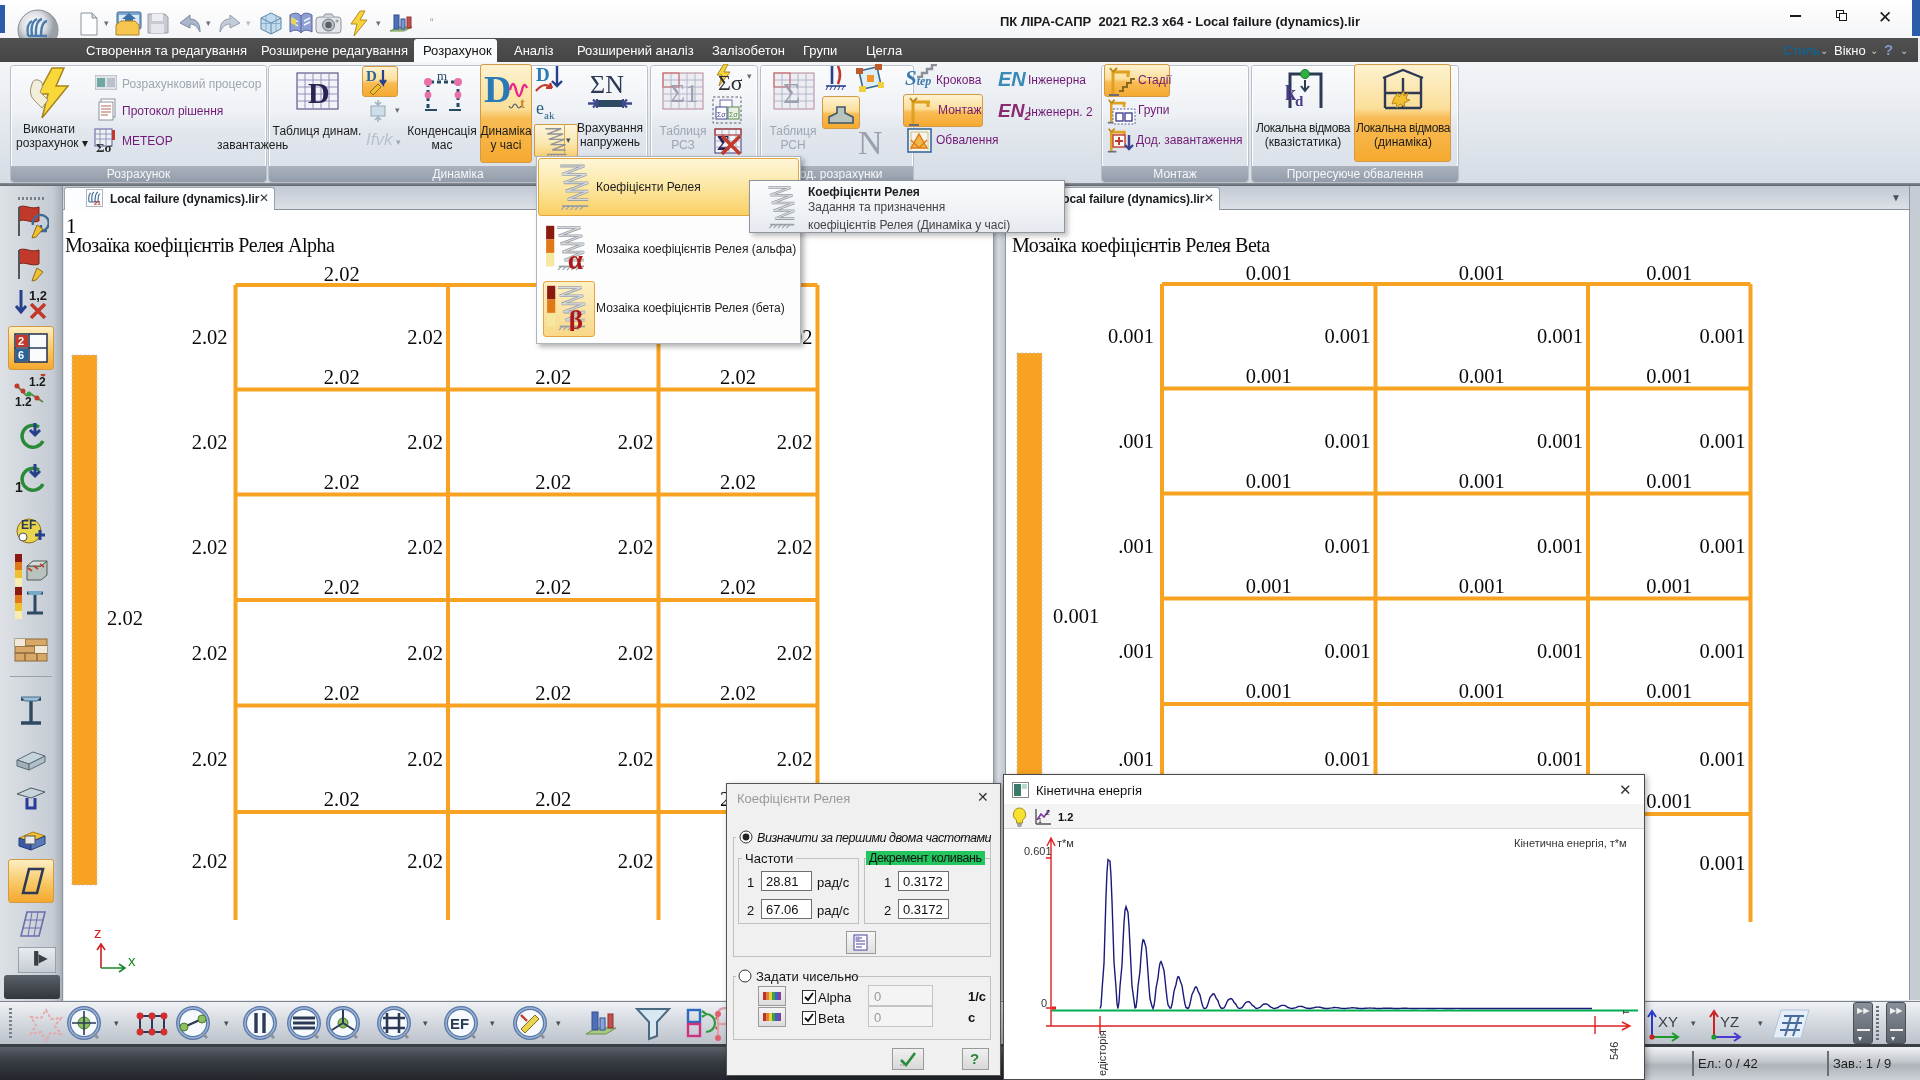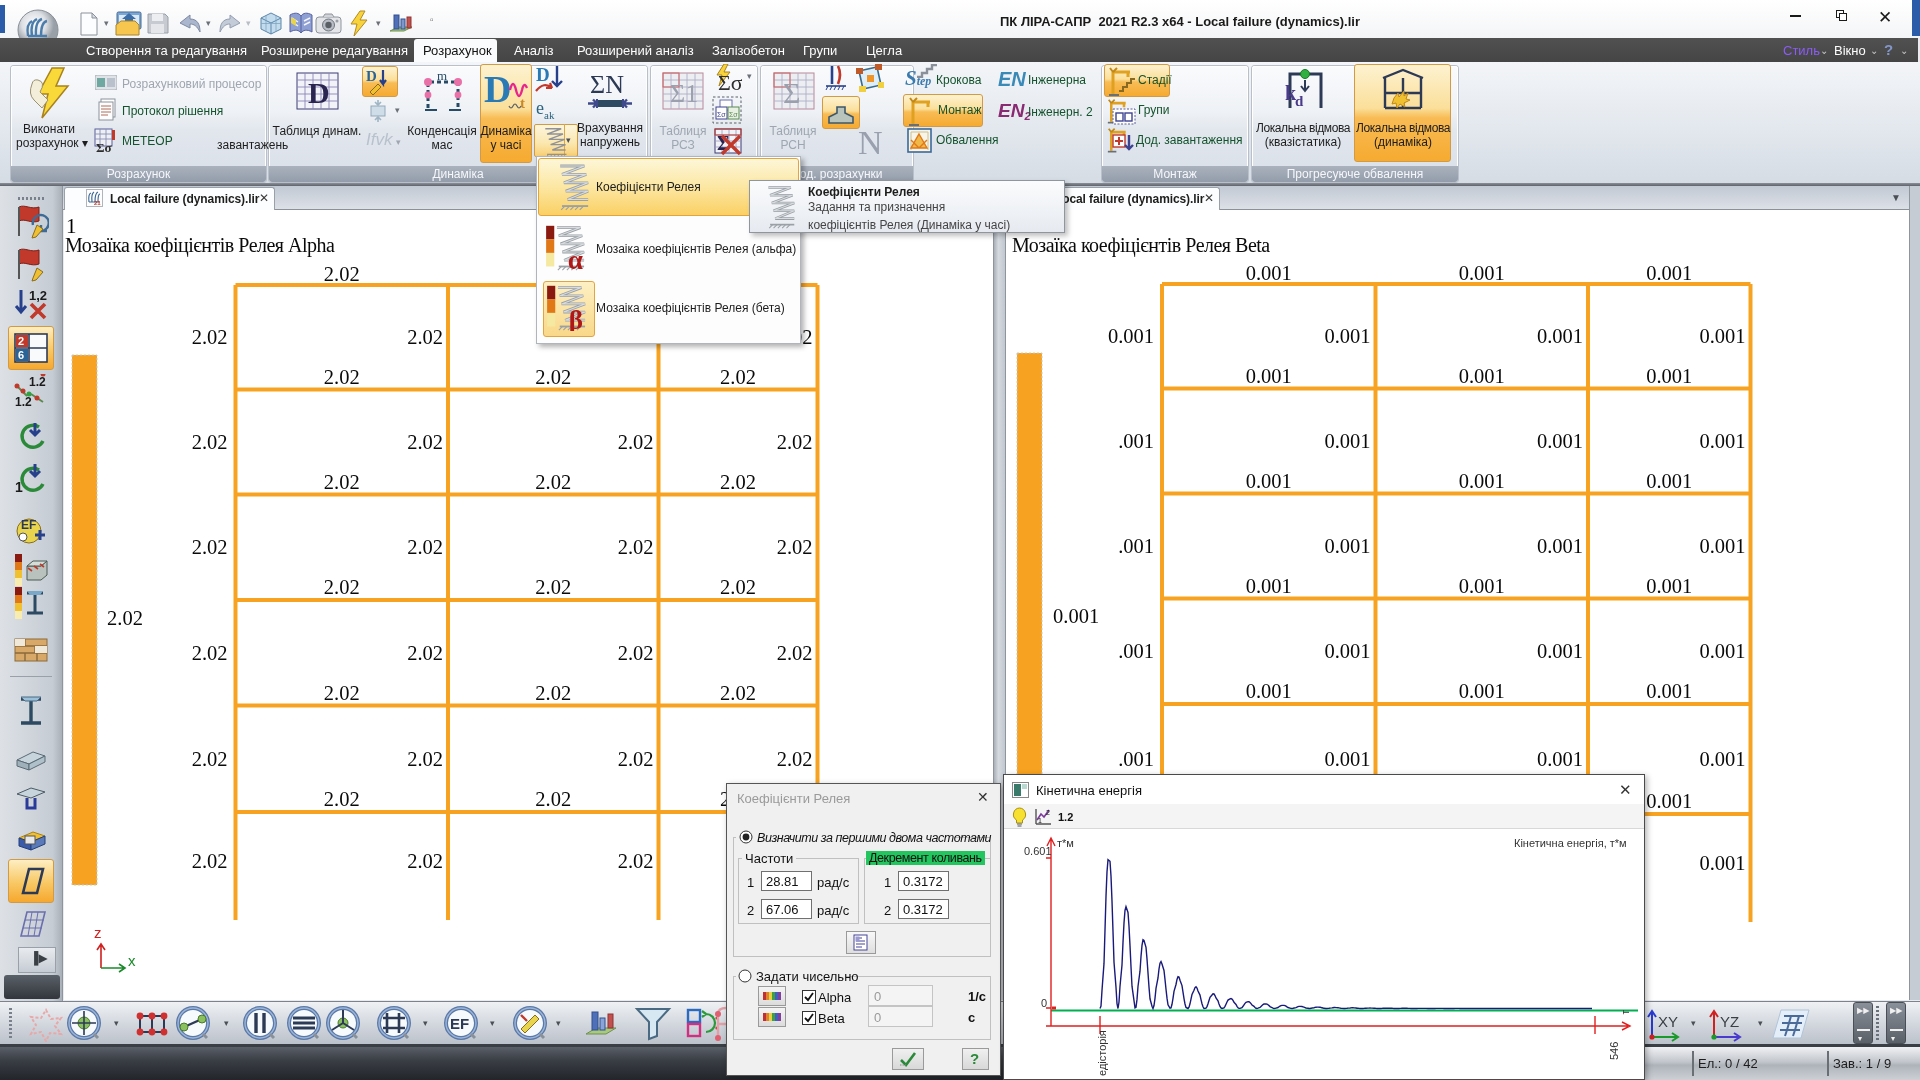--- a/index.html
+++ b/index.html
@@ -3,21 +3,21 @@
 <style>
 *{margin:0;padding:0;box-sizing:border-box;}
 html,body{width:1920px;height:1080px;overflow:hidden;font-family:"Liberation Sans",sans-serif;}
 body{position:relative;background:#e8ebef;}
 .ab{position:absolute;}
 .txt{position:absolute;white-space:nowrap;}
 .serif{font-family:"Liberation Serif",serif;}
 .grp{position:absolute;top:4px;bottom:1px;border-radius:3px;background:linear-gradient(180deg,#fafbfd 0%,#eef1f5 40%,#e2e7ee 55%,#d9dfe8 100%);box-shadow:inset 0 0 0 1px #ffffff,0 0 0 1px #b9c0ca;}
 .grplbl{position:absolute;left:0;right:0;bottom:0;height:16px;border-radius:0 0 3px 3px;background:linear-gradient(180deg,#aab2bd,#939caa);color:#f5f7fa;font-size:12px;text-align:center;line-height:16px;}
 .obtn{position:absolute;border:1px solid #d29a44;border-radius:3px;background:linear-gradient(180deg,#fdf2d0 0%,#fbdf9a 45%,#f8bc55 55%,#f6aa30 100%);}
-.rtxt{position:absolute;font-size:12px;color:#14532d;text-align:center;white-space:nowrap;}
+.rtxt{position:absolute;font-size:12px;color:#701a75;text-align:center;white-space:nowrap;}
 .gtxt{color:#9fa6b0;}
 .mito{font-size:12px;color:#1d1d1d;white-space:nowrap;}
 </style></head><body>
 
 <div class="ab" style="left:0;top:0;width:1920px;height:38px;background:linear-gradient(180deg,#ffffff,#f4f5f7);"></div>
 <div class="ab" style="left:0;top:5px;width:5px;height:28px;background:#2a5caa;"></div>
 <div class="ab" style="left:1912px;top:0;width:8px;height:36px;background:#2a5caa;"></div>
 <svg class="ab" style="left:17px;top:9px" width="43" height="43" viewBox="0 0 43 43">
 <defs>
       <radialGradient id="sph" cx="40%" cy="35%">
@@ -90,21 +90,21 @@
 <div class="ab" style="left:0;top:38px;width:1918px;height:24px;background:linear-gradient(180deg,#515151,#454545);"></div>
 <div class="txt" style="left:86px;top:43px;font-size:13px;color:#fdfdfd;">Створення та редагування</div>
 <div class="txt" style="left:261px;top:43px;font-size:13px;color:#fdfdfd;">Розширене редагування</div>
 <div class="txt" style="left:514px;top:43px;font-size:13px;color:#fdfdfd;">Аналіз</div>
 <div class="txt" style="left:577px;top:43px;font-size:13px;color:#fdfdfd;">Розширений аналіз</div>
 <div class="txt" style="left:712px;top:43px;font-size:13px;color:#fdfdfd;">Залізобетон</div>
 <div class="txt" style="left:803px;top:43px;font-size:13px;color:#fdfdfd;">Групи</div>
 <div class="txt" style="left:866px;top:43px;font-size:13px;color:#fdfdfd;">Цегла</div>
 <div class="ab" style="left:414px;top:39px;width:83px;height:23px;background:#fafbfc;border-radius:3px 3px 0 0;"></div>
 <div class="txt" style="left:423px;top:43px;font-size:13px;color:#111;">Розрахунок</div>
-<div class="txt" style="left:1783px;top:43px;font-size:13px;color:#8b5cf6;">Стиль</div>
+<div class="txt" style="left:1783px;top:43px;font-size:13px;color:#0369a1;">Стиль</div>
 <div class="txt" style="left:1820px;top:45px;font-size:10px;color:#c8c8c8;">⌄</div>
 <div class="txt" style="left:1834px;top:43px;font-size:13px;color:#fdfdfd;">Вікно</div>
 <div class="txt" style="left:1870px;top:45px;font-size:10px;color:#c8c8c8;">⌄</div>
 <div class="txt" style="left:1884px;top:41px;font-size:15px;font-weight:bold;color:#8396c8;">?</div>
 <div class="txt" style="left:1900px;top:45px;font-size:10px;color:#c8c8c8;">⌄</div>
 <div class="ab" style="left:0;top:62px;width:1920px;height:121px;background:linear-gradient(180deg,#f3f5f8 0%,#e3e8ee 55%,#d5dce4 100%);"></div>
 <div class="ab" style="left:0;top:183px;width:1920px;height:3px;background:linear-gradient(180deg,#8b9099,#5f646b);"></div>
 <div class="ab" style="left:0;top:62px;width:1920px;height:121px;">
 <div class="grp" style="left:11px;width:255px;">
       <div class="grplbl">Розрахунок</div>

